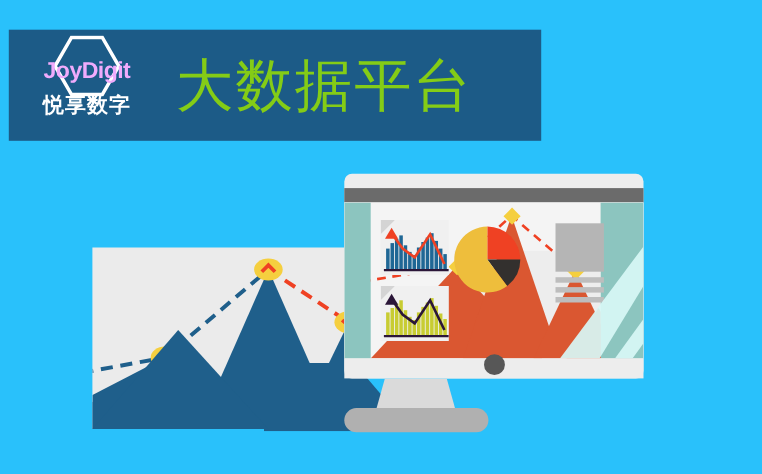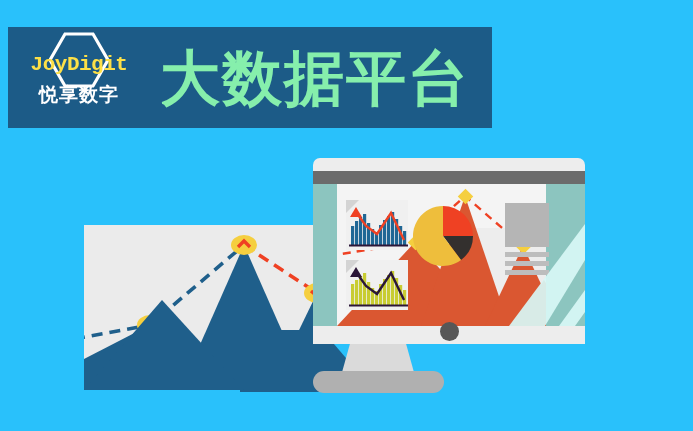--- a/index.html
+++ b/index.html
@@ -16,30 +16,30 @@
     background:#1c5b87;display:flex;align-items:center;
   }
   .logo{
     position:relative;width:118px;height:88px;margin-left:12px;
     display:flex;flex-direction:column;align-items:center;justify-content:center;
   }
   .logo-hex{
     position:absolute;left:28px;top:-2px;width:62px;height:56px;
   }
   .logo-word{
-    position:relative;z-index:2;color:#fde047;font-weight:bold;
+    position:relative;z-index:2;color:#f0abfc;font-weight:bold;
     font-size:21px;letter-spacing:-0.5px;margin-top:6px;
-    font-family:Liberation Mono, monospace;
+    font-family:Liberation Sans, sans-serif;
   }
   .logo-sub{
     position:relative;z-index:2;color:#ffffff;font-weight:bold;
     font-size:19px;letter-spacing:1px;margin-top:6px;
   }
   .banner-title{
-    color:#86efac;font-size:60px;font-weight:bold;letter-spacing:2px;
+    color:#84cc16;font-size:52px;font-weight:normal;letter-spacing:2px;
     margin-left:22px;line-height:1;
     font-family:"DejaVu Sans",sans-serif;
   }
 
   
   .left-panel{
     position:absolute;left:84px;top:225px;width:233px;height:165px;
     background:#ebebeb;overflow:visible;
   }
   .left-panel-clip{position:absolute;inset:0;overflow:hidden;}

